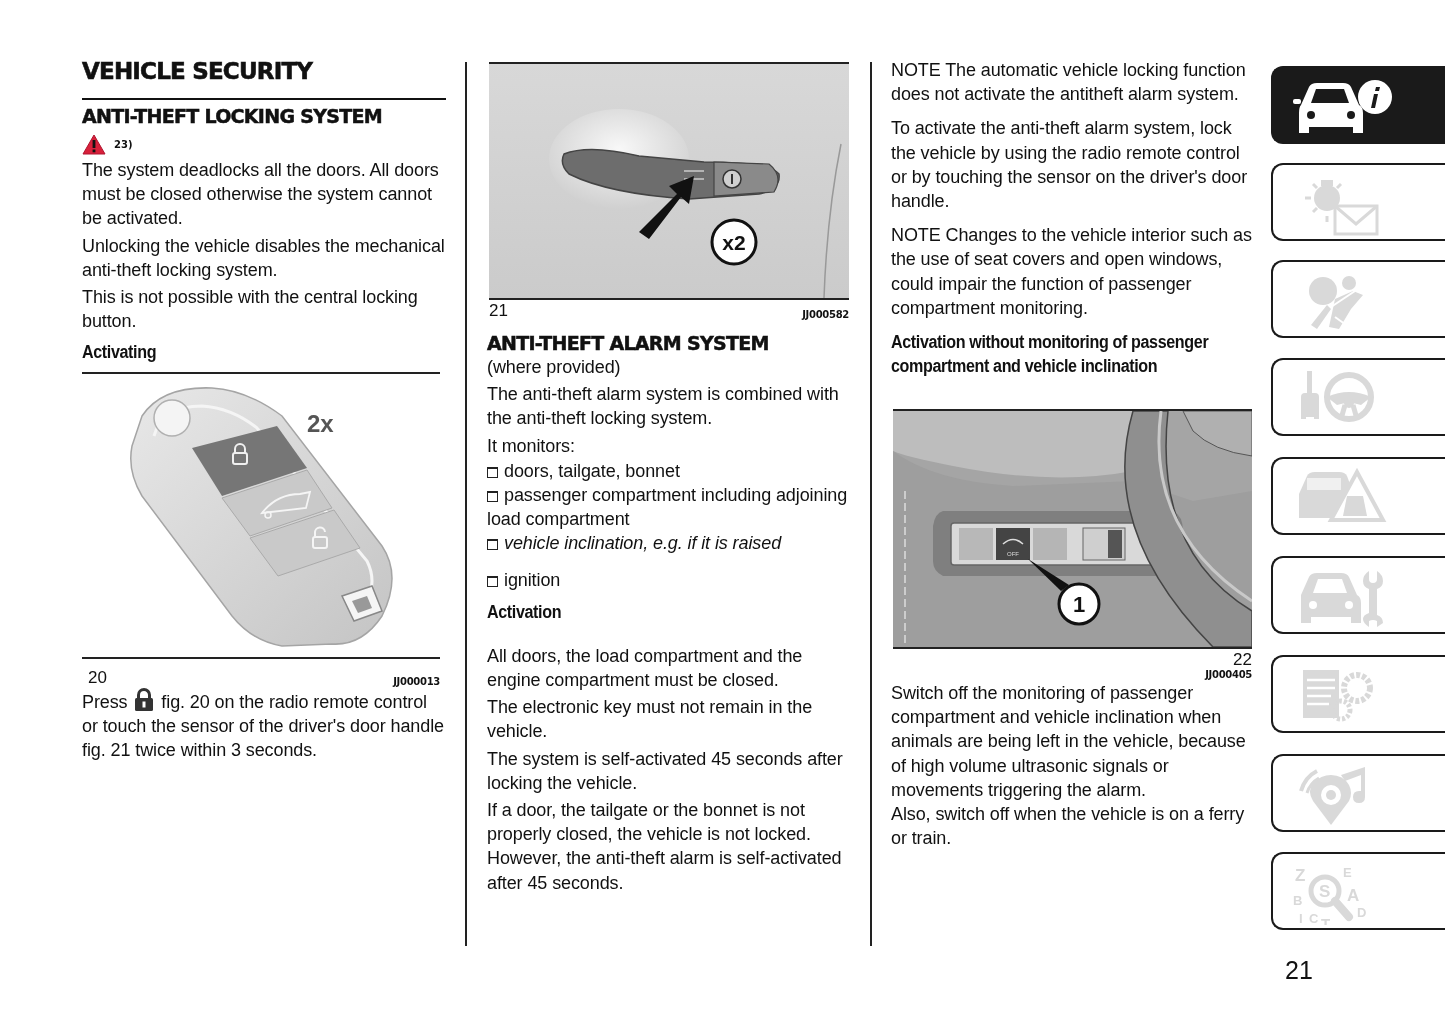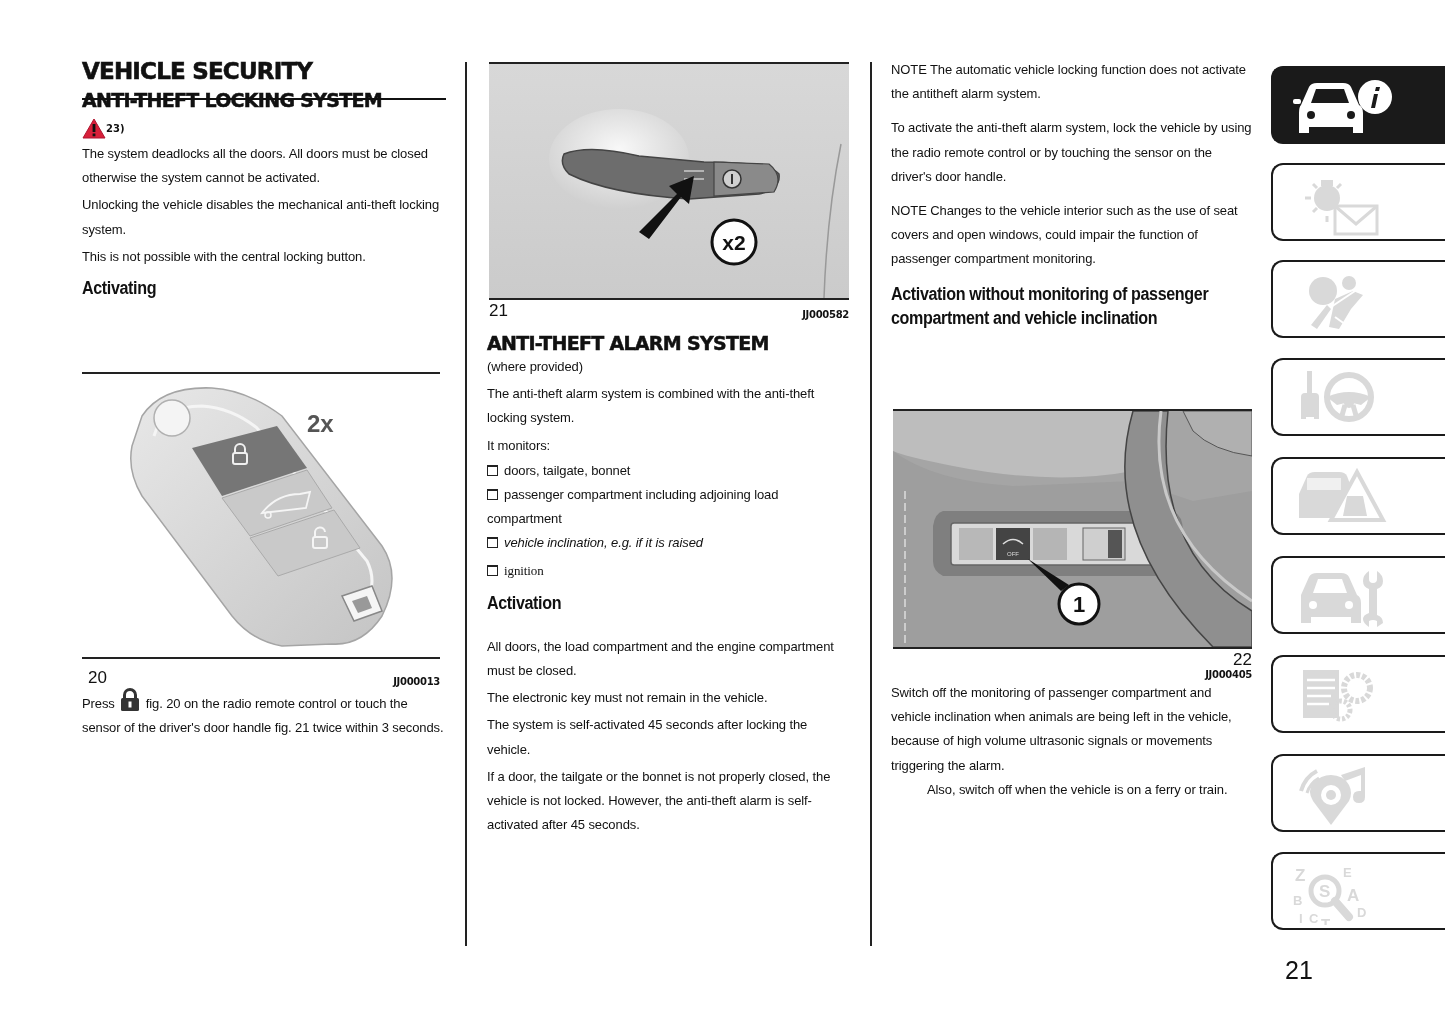--- a/index.html
+++ b/index.html
@@ -17,30 +17,30 @@
     font-family: "DejaVu Sans", sans-serif; font-weight: 900; font-size: 23px;
     letter-spacing: -0.8px; line-height: 28px; margin: 0;
     border-bottom: 2.5px solid #111; padding-bottom: 13px;
     -webkit-text-stroke: 0.6px #111;
   }
   .h-sub {
     font-family: "DejaVu Sans", sans-serif; font-weight: 900; font-size: 19px;
     letter-spacing: -0.7px; line-height: 24px; margin: 0;
     -webkit-text-stroke: 0.5px #111;
   }
-  .p { font-size: 13px; line-height: 24.2px; margin: 0; letter-spacing: -0.1px; }
+  .p { font-size: 18px; line-height: 24.2px; margin: 0; letter-spacing: -0.1px; }
   .p + .p { margin-top: 3px; }
   .h-small {
     font-family: "Liberation Sans", sans-serif; font-weight: bold; font-size: 17.5px;
     line-height: 24px; letter-spacing: -0.4px; margin: 0;
     transform: scaleX(0.92); transform-origin: left center;
   }
   .abs { position: absolute; }
 
-  .warn-row { display: flex; align-items: center; height: 24px; }
+  .warn-row { display: flex; align-items: center; gap: 8px; height: 24px; }
   .warn-ref { font-family: "DejaVu Sans", sans-serif; font-weight: bold; font-size: 10px; }
 
   .fig-caption { display: flex; justify-content: space-between; align-items: flex-end; }
   .fig-num { font-size: 17px; line-height: 18px; }
   .fig-code { font-family: "DejaVu Sans", sans-serif; font-weight: bold; font-size: 10px; letter-spacing: -0.3px; }
 
   .bullet { display: inline-block; width: 11px; height: 11px; border: 1.7px solid #222; border-top-width: 2.5px; margin-right: 6px; vertical-align: -1px; box-sizing: border-box; }
 
   .inline-lock { display: inline-block; vertical-align: -4px; margin: 0 2px; }
 
@@ -58,21 +58,21 @@
   .figure { position: absolute; overflow: hidden; }
 </style>
 </head>
 <body>
 
 <div class="vrule a"></div>
 <div class="vrule b"></div>
 
 <h1 class="h-section">VEHICLE SECURITY</h1>
 
-<div class="abs" style="left:82px; top:88px; width:364px;">
+<div class="abs" style="left:82px; top:104px; width:364px;">
   <h2 class="h-sub">ANTI-THEFT LOCKING SYSTEM</h2>
   <div class="warn-row" style="margin-top:4px;">
     <svg width="24" height="21" viewBox="0 0 24 21">
       <path d="M12 1 L23 20 L1 20 Z" fill="#d8203a" stroke="#b01530" stroke-width="1" stroke-linejoin="round"></path>
       <rect x="10.6" y="6" width="2.8" height="8" fill="#111"></rect>
       <rect x="10.6" y="15.5" width="2.8" height="2.8" fill="#111"></rect>
     </svg>
     <span class="warn-ref">23)</span>
   </div>
   <p class="p" style="margin-top:2px;">The system deadlocks all the doors. All doors must be closed otherwise the system cannot be activated.</p>
@@ -161,21 +161,21 @@
 
 <div class="abs" style="left:487px; top:331px; width:362px;">
   <h2 class="h-sub">ANTI-THEFT ALARM SYSTEM</h2>
   <p class="p" style="margin-top:0;">(where provided)</p>
   <p class="p">The anti-theft alarm system is combined with the anti-theft locking system.</p>
   <p class="p">It monitors:</p>
   <div>
     <p class="p" style="margin-top:1px;"><span class="bullet"></span><span>doors, tailgate, bonnet</span></p>
     <p class="p" style="margin-top:0;"><span class="bullet"></span><span>passenger compartment including adjoining load compartment</span></p>
     <p class="p" style="margin-top:0;font-style:italic;"><span class="bullet"></span><span>vehicle inclination, e.g. if it is raised</span></p>
-    <p class="p" style="margin-top:3px;font-family:Liberation Serif, serif;"><span class="bullet"></span><span>ignition</span></p>
+    <p class="p" style="margin-top:12px;"><span class="bullet"></span><span>ignition</span></p>
   </div>
   <p class="h-small" style="margin-top:8px;">Activation</p>
   <p class="p" style="margin-top:20px;">All doors, the load compartment and the engine compartment must be closed.</p>
   <p class="p">The electronic key must not remain in the vehicle.</p>
   <p class="p">The system is self-activated 45 seconds after locking the vehicle.</p>
   <p class="p">If a door, the tailgate or the bonnet is not properly closed, the vehicle is not locked. However, the anti-theft alarm is self-activated after 45 seconds.</p>
 </div>
 
 <div class="abs" style="left:891px; top:58px; width:362px;">
   <p class="p">NOTE The automatic vehicle locking function does not activate the antitheft alarm system.</p>
@@ -209,21 +209,21 @@
   </svg>
 </div>
 <div class="abs" style="left:893px; top:647px; width:359px; height:2px; background:#222;"></div>
 <div class="abs fig-caption" style="left:893px; top:651px; width:359px;flex-direction:column;">
   <span class="fig-num">22</span>
   <span class="fig-code">JJ000405</span>
 </div>
 
 <div class="abs" style="left:891px; top:681px; width:362px;">
   <p class="p">Switch off the monitoring of passenger compartment and vehicle inclination when animals are being left in the vehicle, because of high volume ultrasonic signals or movements triggering the alarm.</p>
-  <p class="p" style="margin-top:0;margin-left:36px;">Also, switch off when the vehicle is on a ferry or train.</p>
+  <p class="p" style="margin-top:0;">Also, switch off when the vehicle is on a ferry or train.</p>
 </div>
 
 <div class="tab active" style="top:66px;">
   <svg width="110" height="64" viewBox="0 0 110 64">
     <path d="M10 30 L18 12 Q20 8 26 8 L52 8 Q58 8 60 12 L68 30 Q72 32 72 38 L72 58 L62 58 L62 52 L18 52 L18 58 L8 58 L8 38 Q8 32 10 30 Z" fill="#fff"></path>
     <path d="M20 28 L25 14 L53 14 L58 28 Z" fill="#1a1a1a"></path>
     <circle cx="20" cy="40" r="4" fill="#1a1a1a"></circle>
     <circle cx="60" cy="40" r="4" fill="#1a1a1a"></circle>
     <rect x="2" y="24" width="8" height="5" rx="2" fill="#fff"></rect>
     <circle cx="84" cy="22" r="17" fill="#fff"></circle>

